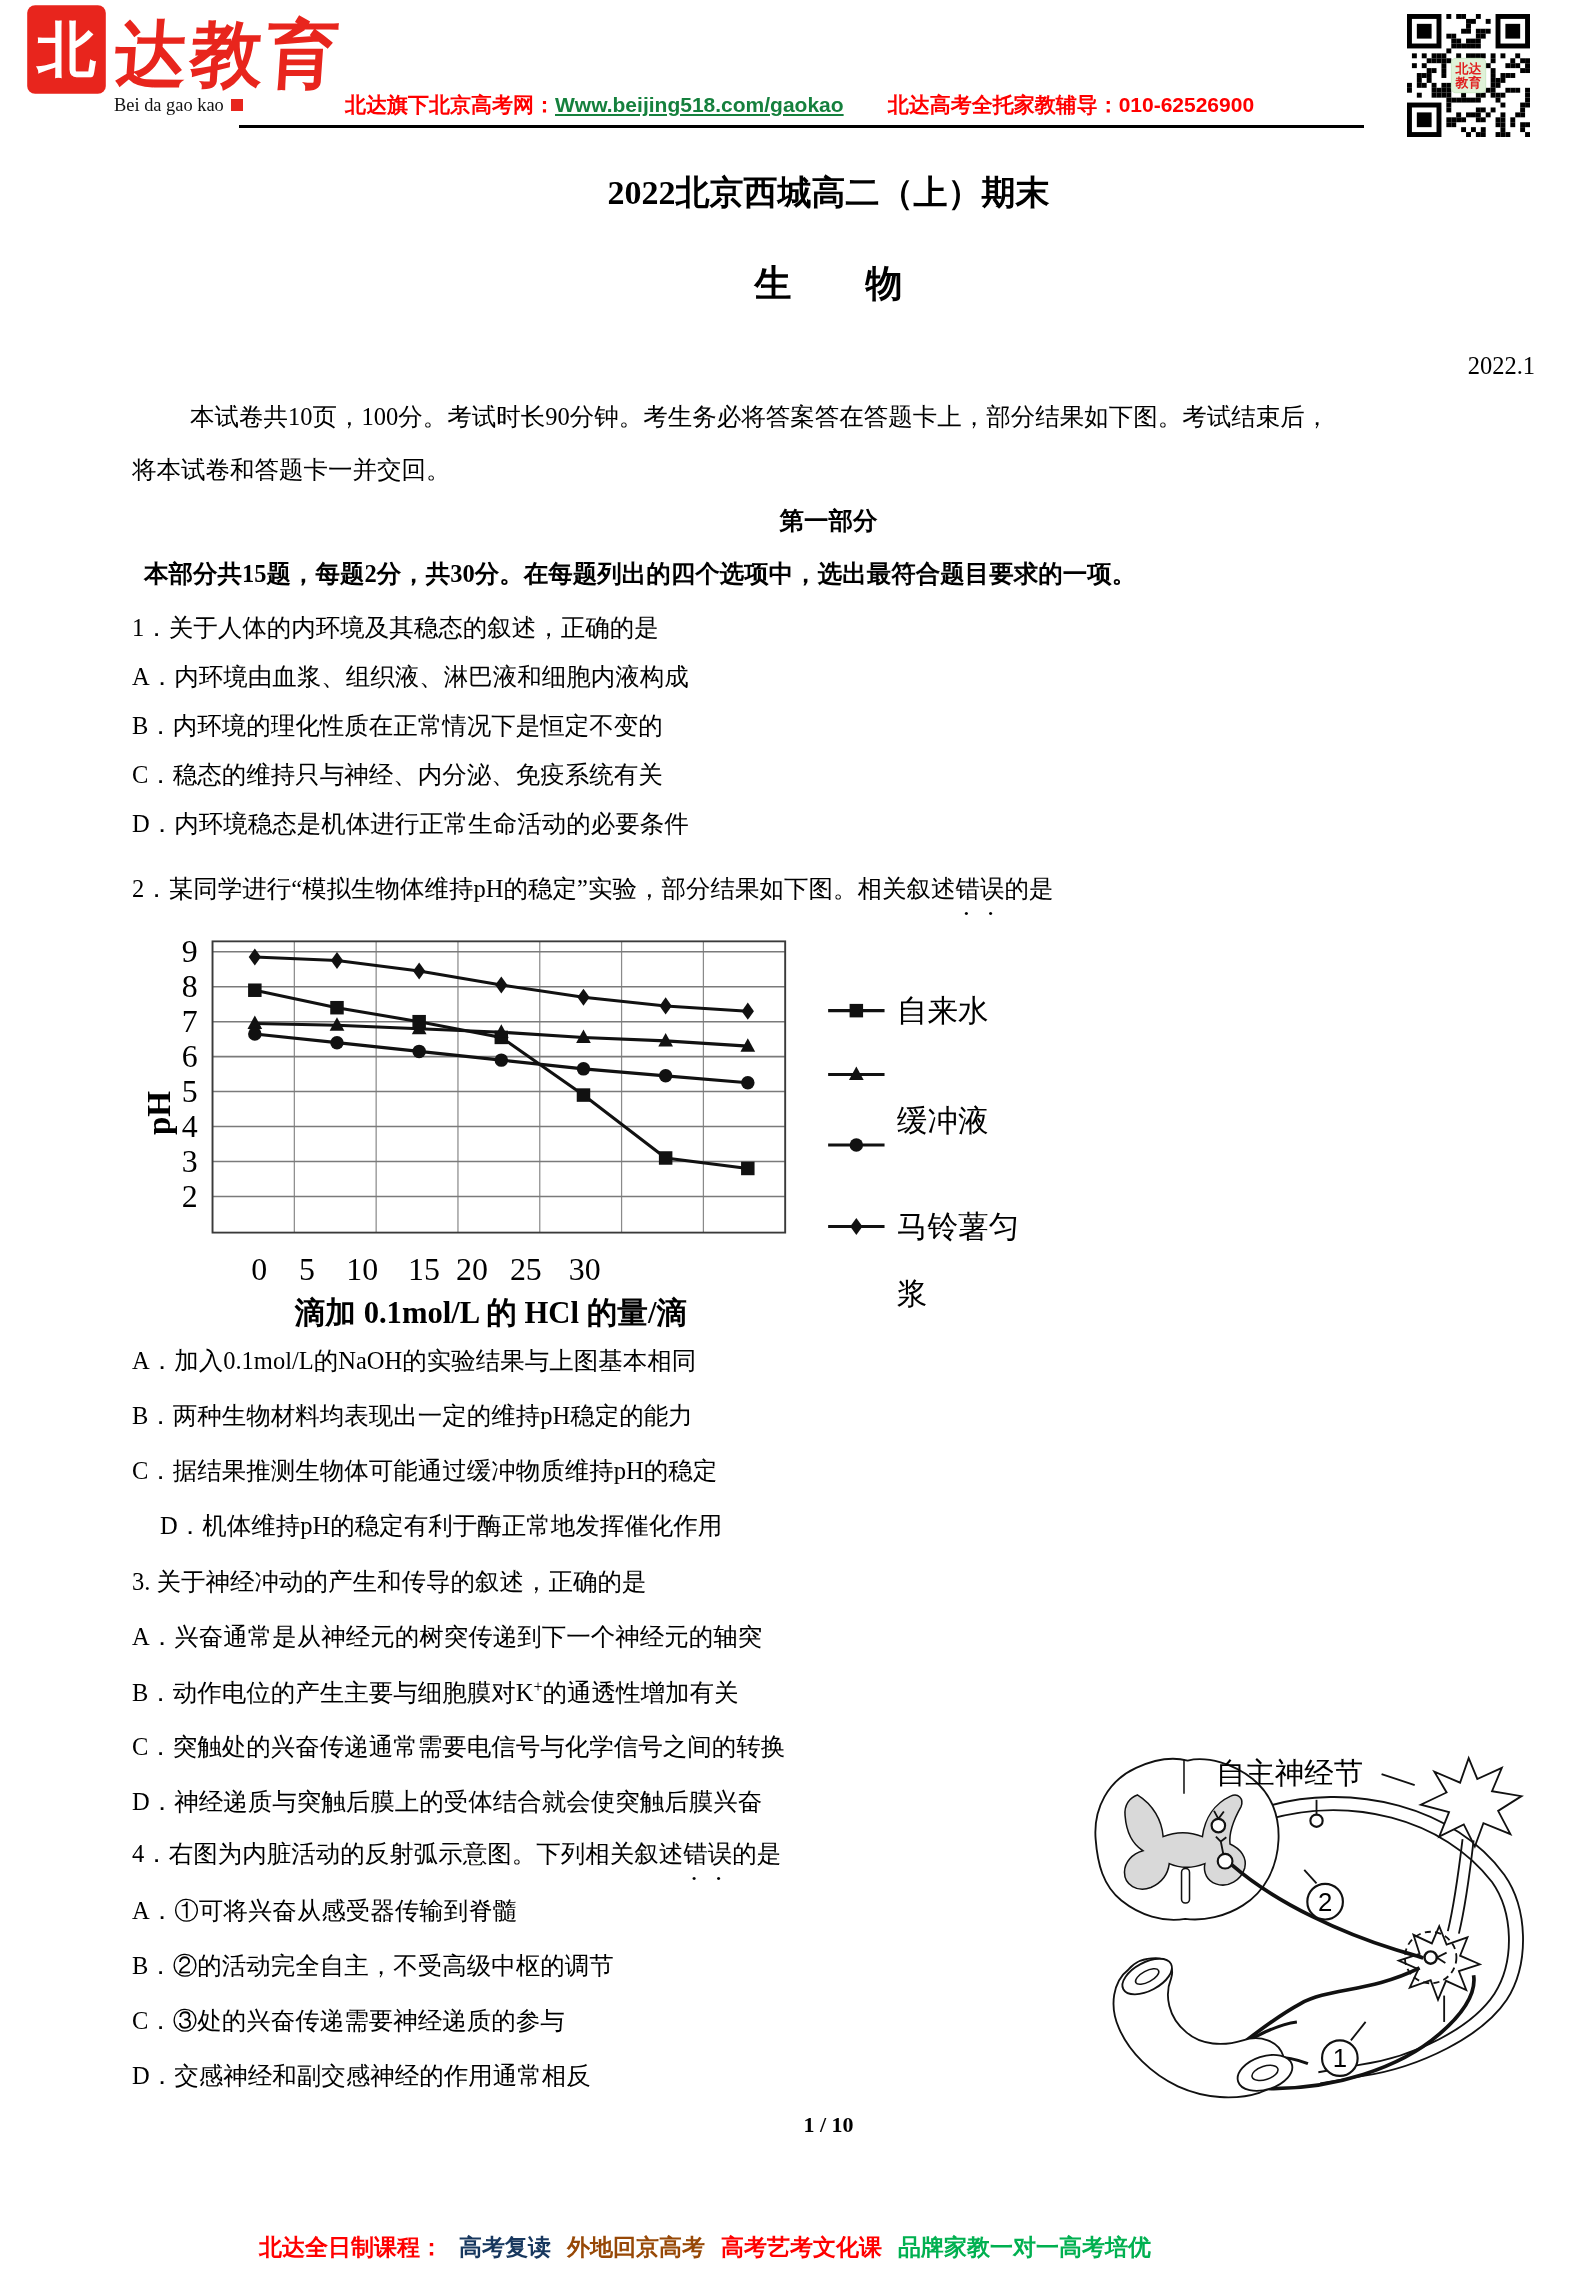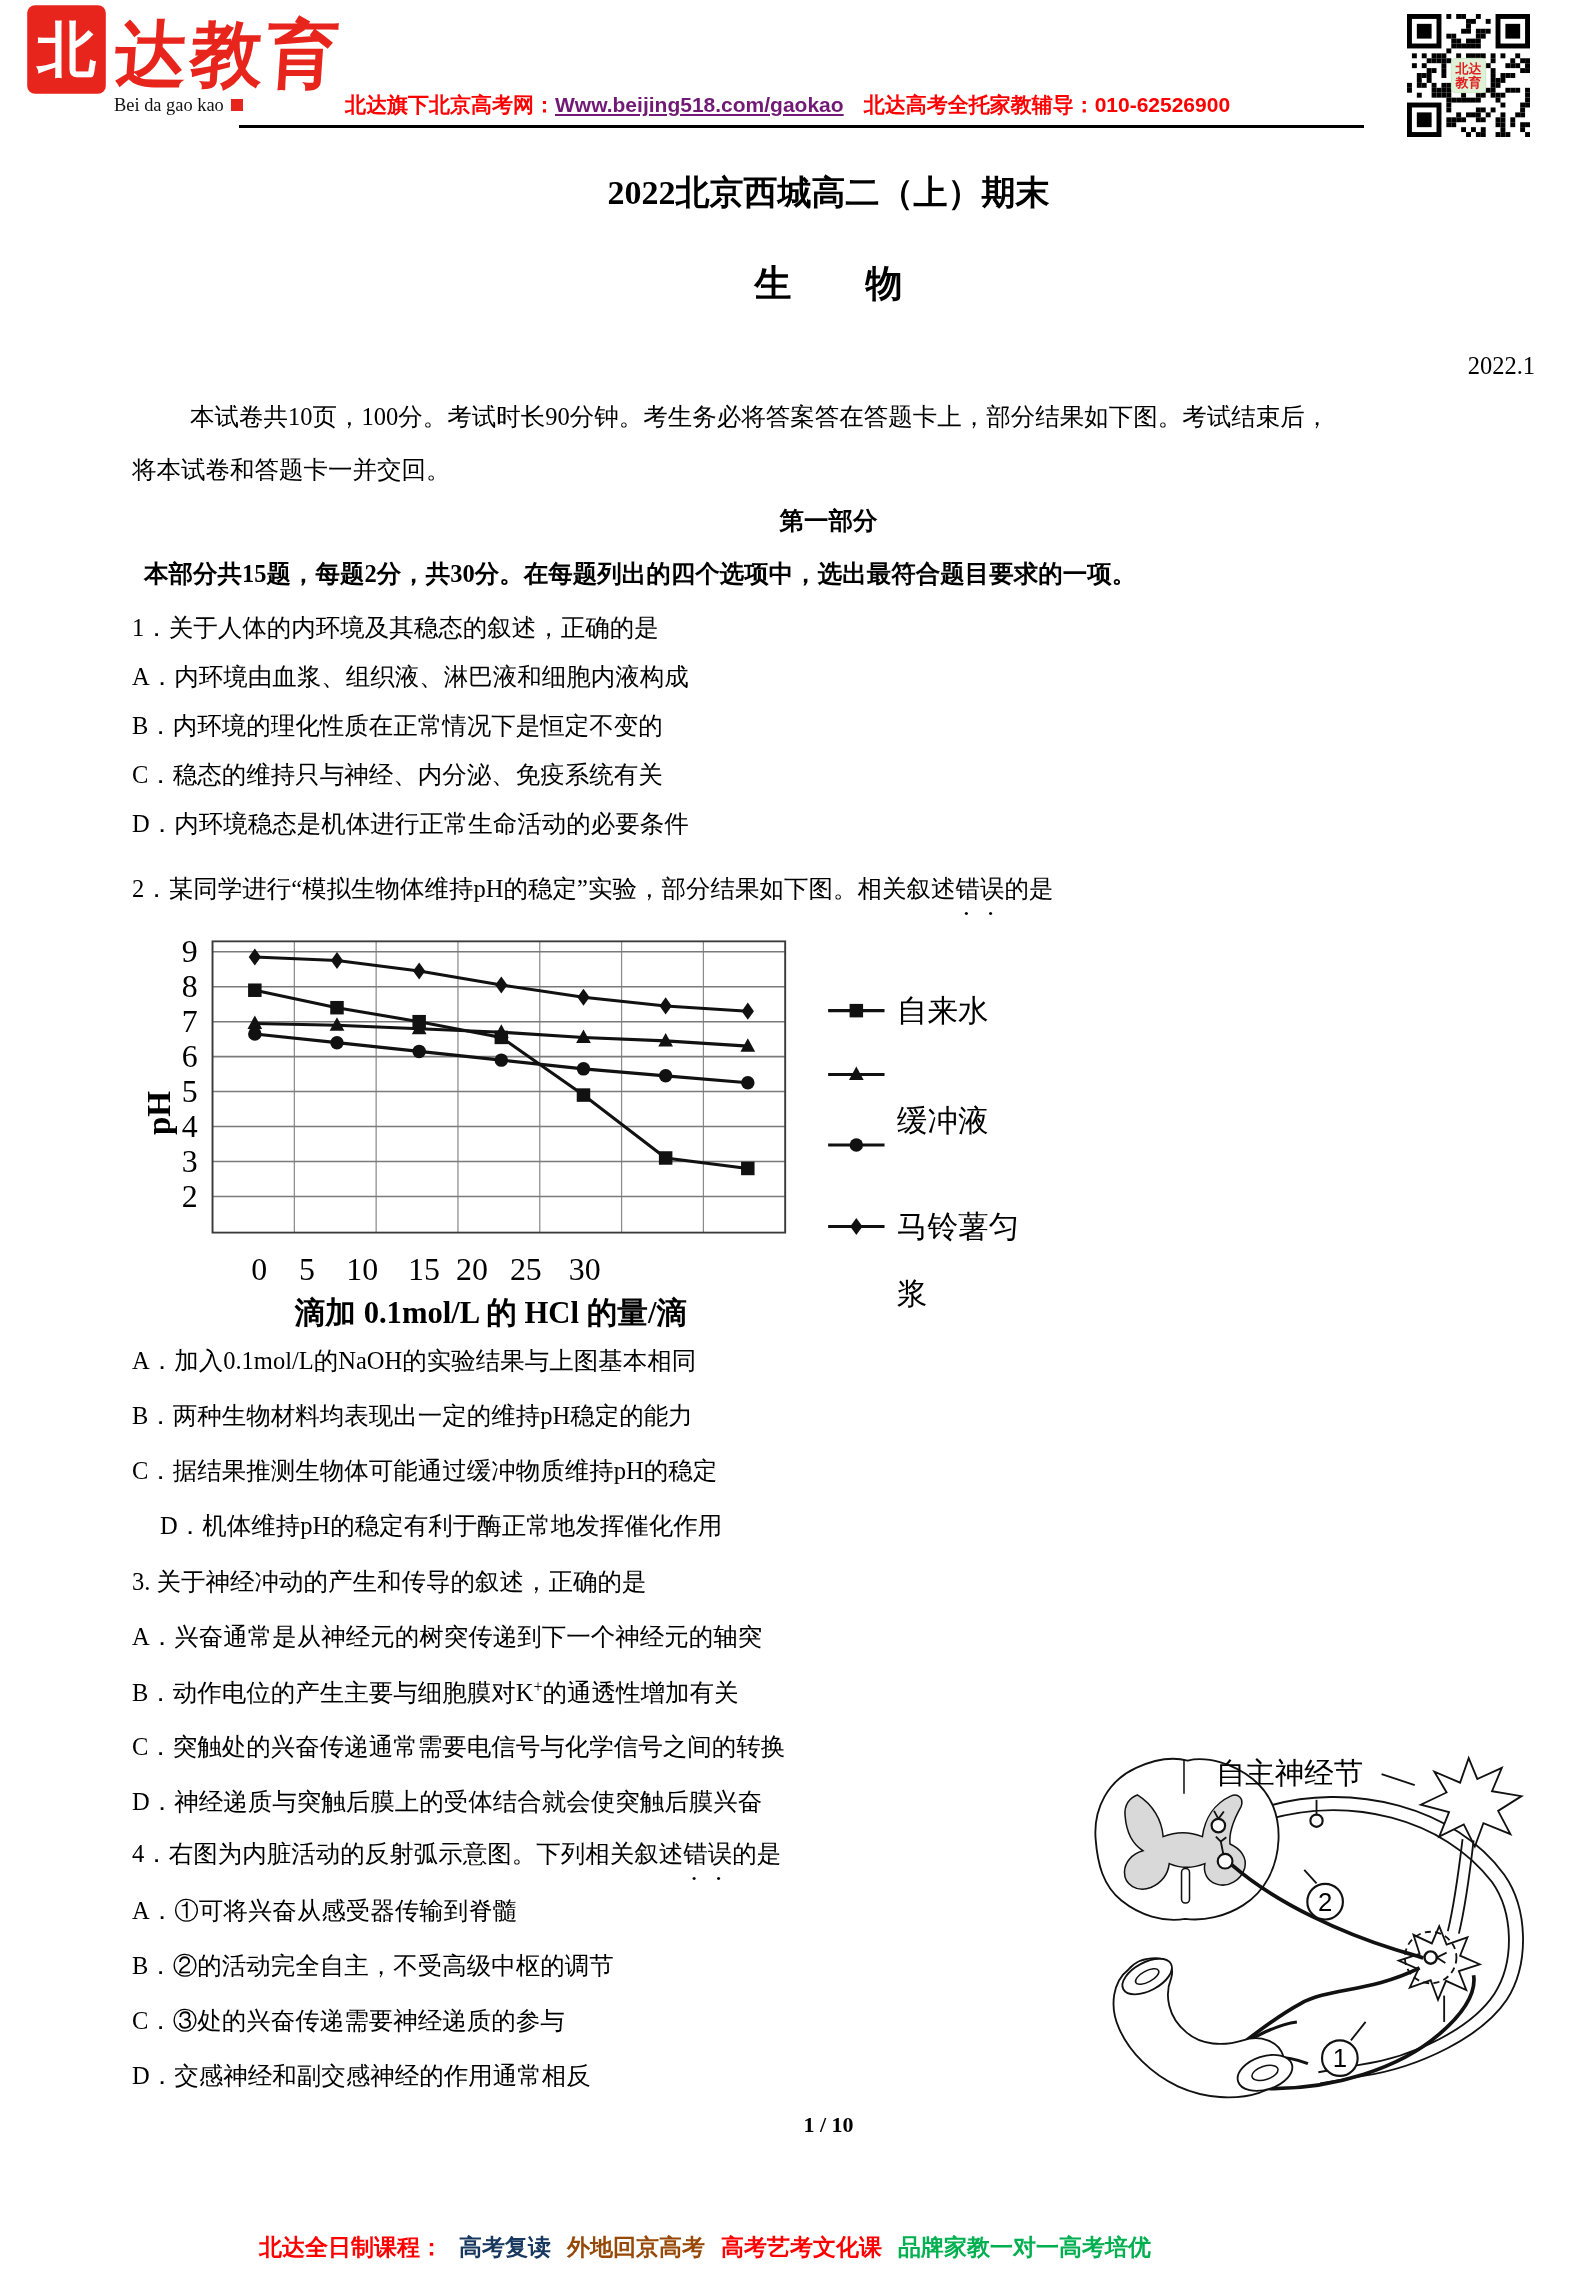--- a/index.html
+++ b/index.html
@@ -11,21 +11,21 @@
   .nw{white-space:nowrap;}
   .bold{font-weight:bold;}
   .t34{font-size:21px;line-height:1.2;}
   .t38{font-size:23px;line-height:1.2;margin-top:37px;}
   .t40{font-size:24.5px;line-height:1.25;}
   .t42{font-size:22px;line-height:1.2;}
   .t56{font-size:34px;line-height:1.2;}
   .center{left:0;width:100%;text-align:center;padding-left:32px;}
   .red{color:#FF0000;}
   .sans{font-family:"Liberation Sans","DejaVu Sans",sans-serif;}
-  a.weblink{color:#701a75;text-decoration:underline;font-weight:bold;}
+  a.weblink{color:#15803d;text-decoration:underline;font-weight:bold;}
   .rule{background:#000;height:3.1px;}
   
   .seal{width:75px;height:85px;background:#e8251d;border-radius:6.1px;position:relative;box-shadow:0 0 0 1.8px #e8251d;}
   .seal span{position:absolute;left:0;top:3.7px;width:100%;text-align:center;color:#fff;font-size:59px;font-weight:bold;font-family:"Liberation Serif",serif;}
   .brand{color:#e8251d;font-size:72px;font-weight:bold;font-family:"Liberation Serif",serif;transform:skewX(-4deg);letter-spacing:3.7px;white-space:nowrap;}
   .brandsub{font-size:18.4px;font-family:"Liberation Serif",serif;color:#111;white-space:nowrap;}
   .redsq{display:inline-block;width:12.3px;height:12.3px;background:#e8251d;margin-left:7.4px;}
   
   .emph{position:relative;display:inline-block;}
   .emph::after{content:"••";position:absolute;left:8.6px;bottom:-18.4px;font-size:13.5px;letter-spacing:19.6px;color:#000;}
@@ -42,21 +42,21 @@
         <span>北</span>
       </div>
     <div style="margin-left:11px;">
       <div class="brand">达教育</div>
     </div>
   </div>
   <div class="brandsub" style="margin-top:-8.6px;margin-left:85px;"><span>Bei da gao kao</span><span class="redsq"></span></div>
 </div>
 
 <div class="abs t34 sans bold nw" style="left:345px;top:92px;">
-  <span class="red">北达旗下北京高考网：</span><a href="#" class="weblink">Www.beijing518.com/gaokao</a><span class="red" style="margin-left:20px;text-align:center;">北达高考全托家教辅导：010-62526900</span>
+  <span class="red">北达旗下北京高考网：</span><a href="#" class="weblink">Www.beijing518.com/gaokao</a><span class="red" style="margin-left:44px;text-align:center;">北达高考全托家教辅导：010-62526900</span>
 </div>
 
 <div class="abs rule" style="left:239px;top:125px;width:1125px;"></div>
 
 <svg id="qr" class="abs" style="left:1407px;top:13.5px;" width="123" height="123" viewBox="0 0 200 200">
     <rect x="0" y="0" width="200" height="200" fill="#fff"></rect>
     <rect x="64" y="0" width="8" height="8" fill="#000"></rect>
     <rect x="80" y="0" width="8" height="8" fill="#000"></rect>
     <rect x="88" y="0" width="8" height="8" fill="#000"></rect>
     <rect x="112" y="0" width="8" height="8" fill="#000"></rect>

